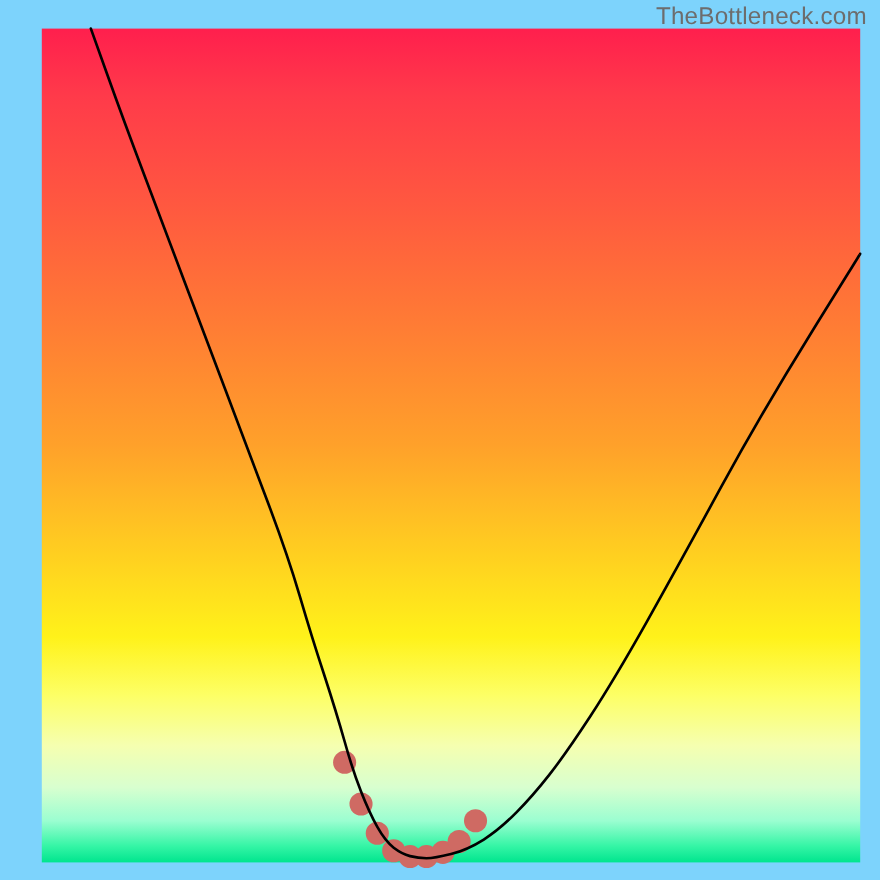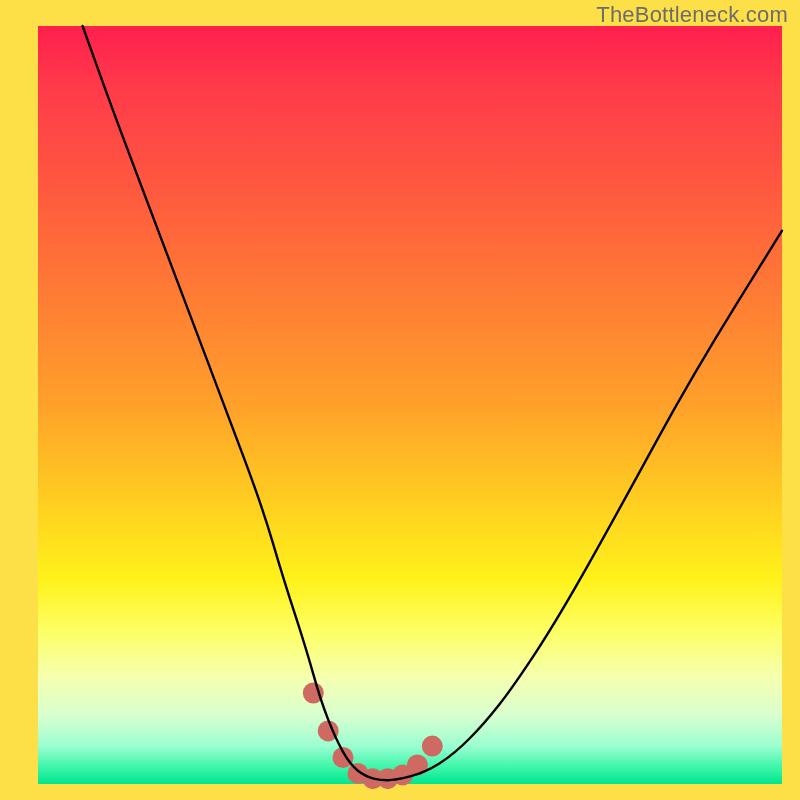--- a/index.html
+++ b/index.html
@@ -10,21 +10,21 @@
     background: #000;
     overflow: hidden;
     font-family: Arial, Helvetica, sans-serif;
   }
   .frame {
     position: absolute;
     left: 0;
     top: 0;
     width: 800px;
     height: 800px;
-    background: #fde047;
+    background: #7dd3fc;
   }
   .plot {
     position: absolute;
     left: 38px;
     top: 26px;
     width: 744px;
     height: 758px;
     
     background: linear-gradient(
       to bottom,

